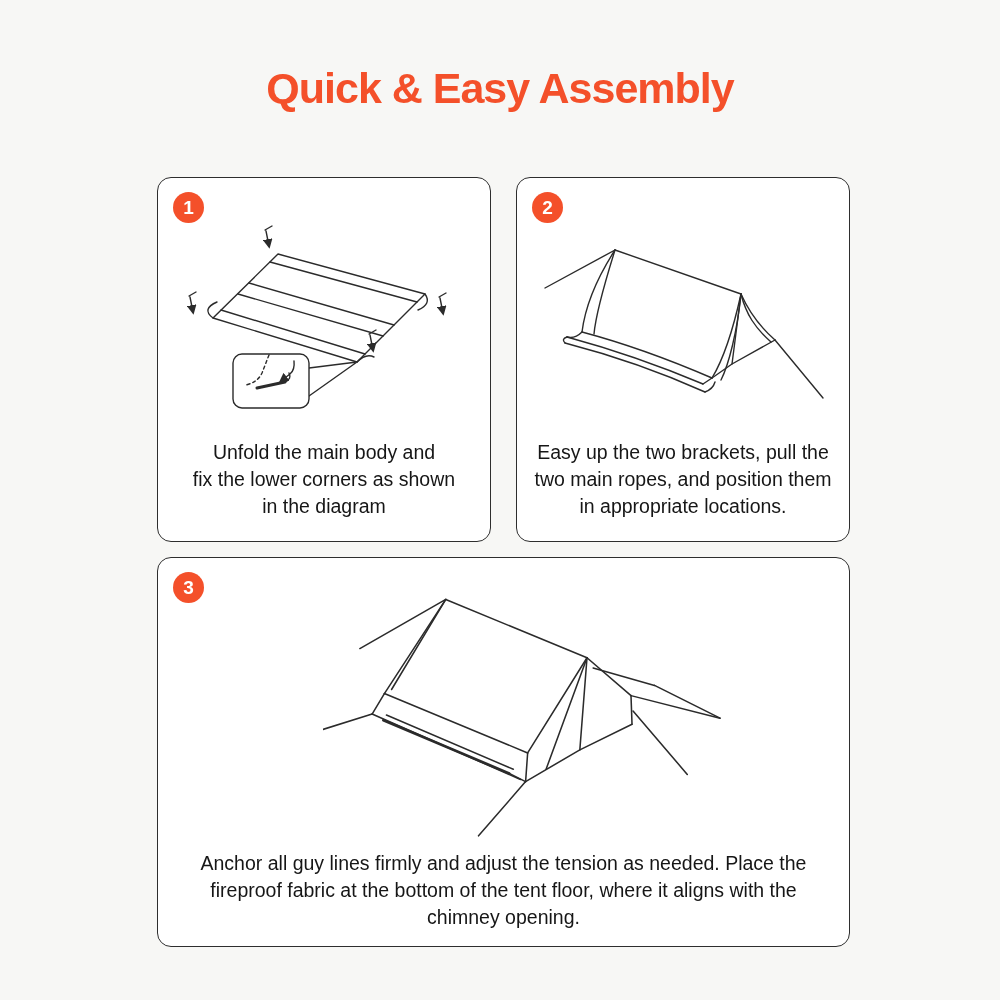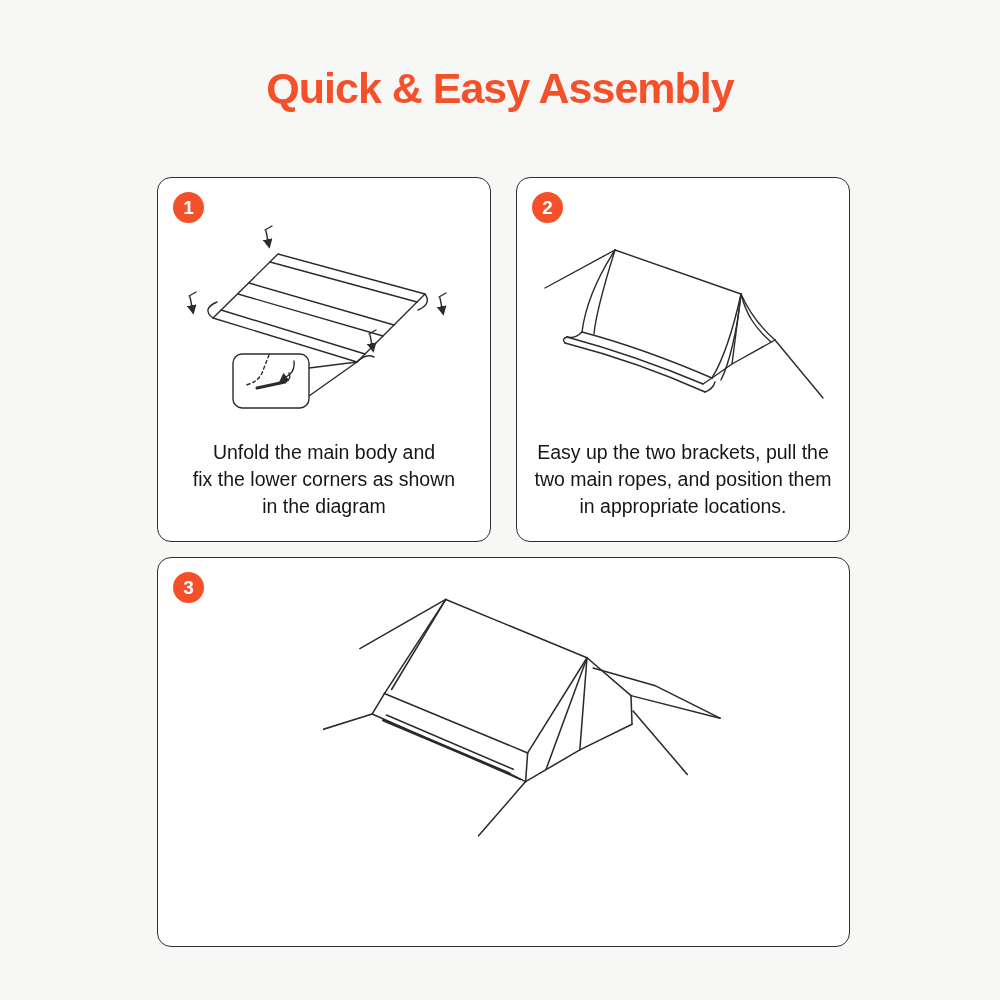--- a/index.html
+++ b/index.html
@@ -159,15 +159,18 @@
           <path d="M258,72 L251,162"></path>
           <path d="M198,193 L251,162 L302,137"></path>
 
           <path d="M258,72 L301,109"></path>
           <path d="M264,82 L324,99"></path>
           <path d="M324,99 L388,131"></path>
           <path d="M301,109 L302,137"></path>
         </g>
       </svg>
     </div>
+    <p class="caption">Anchor all guy lines firmly and adjust the tension as needed. Place the
+fireproof fabric at the bottom of the tent floor, where it aligns with the
+chimney opening.</p>
   </section>
 
 </div>
 
 </body></html>

